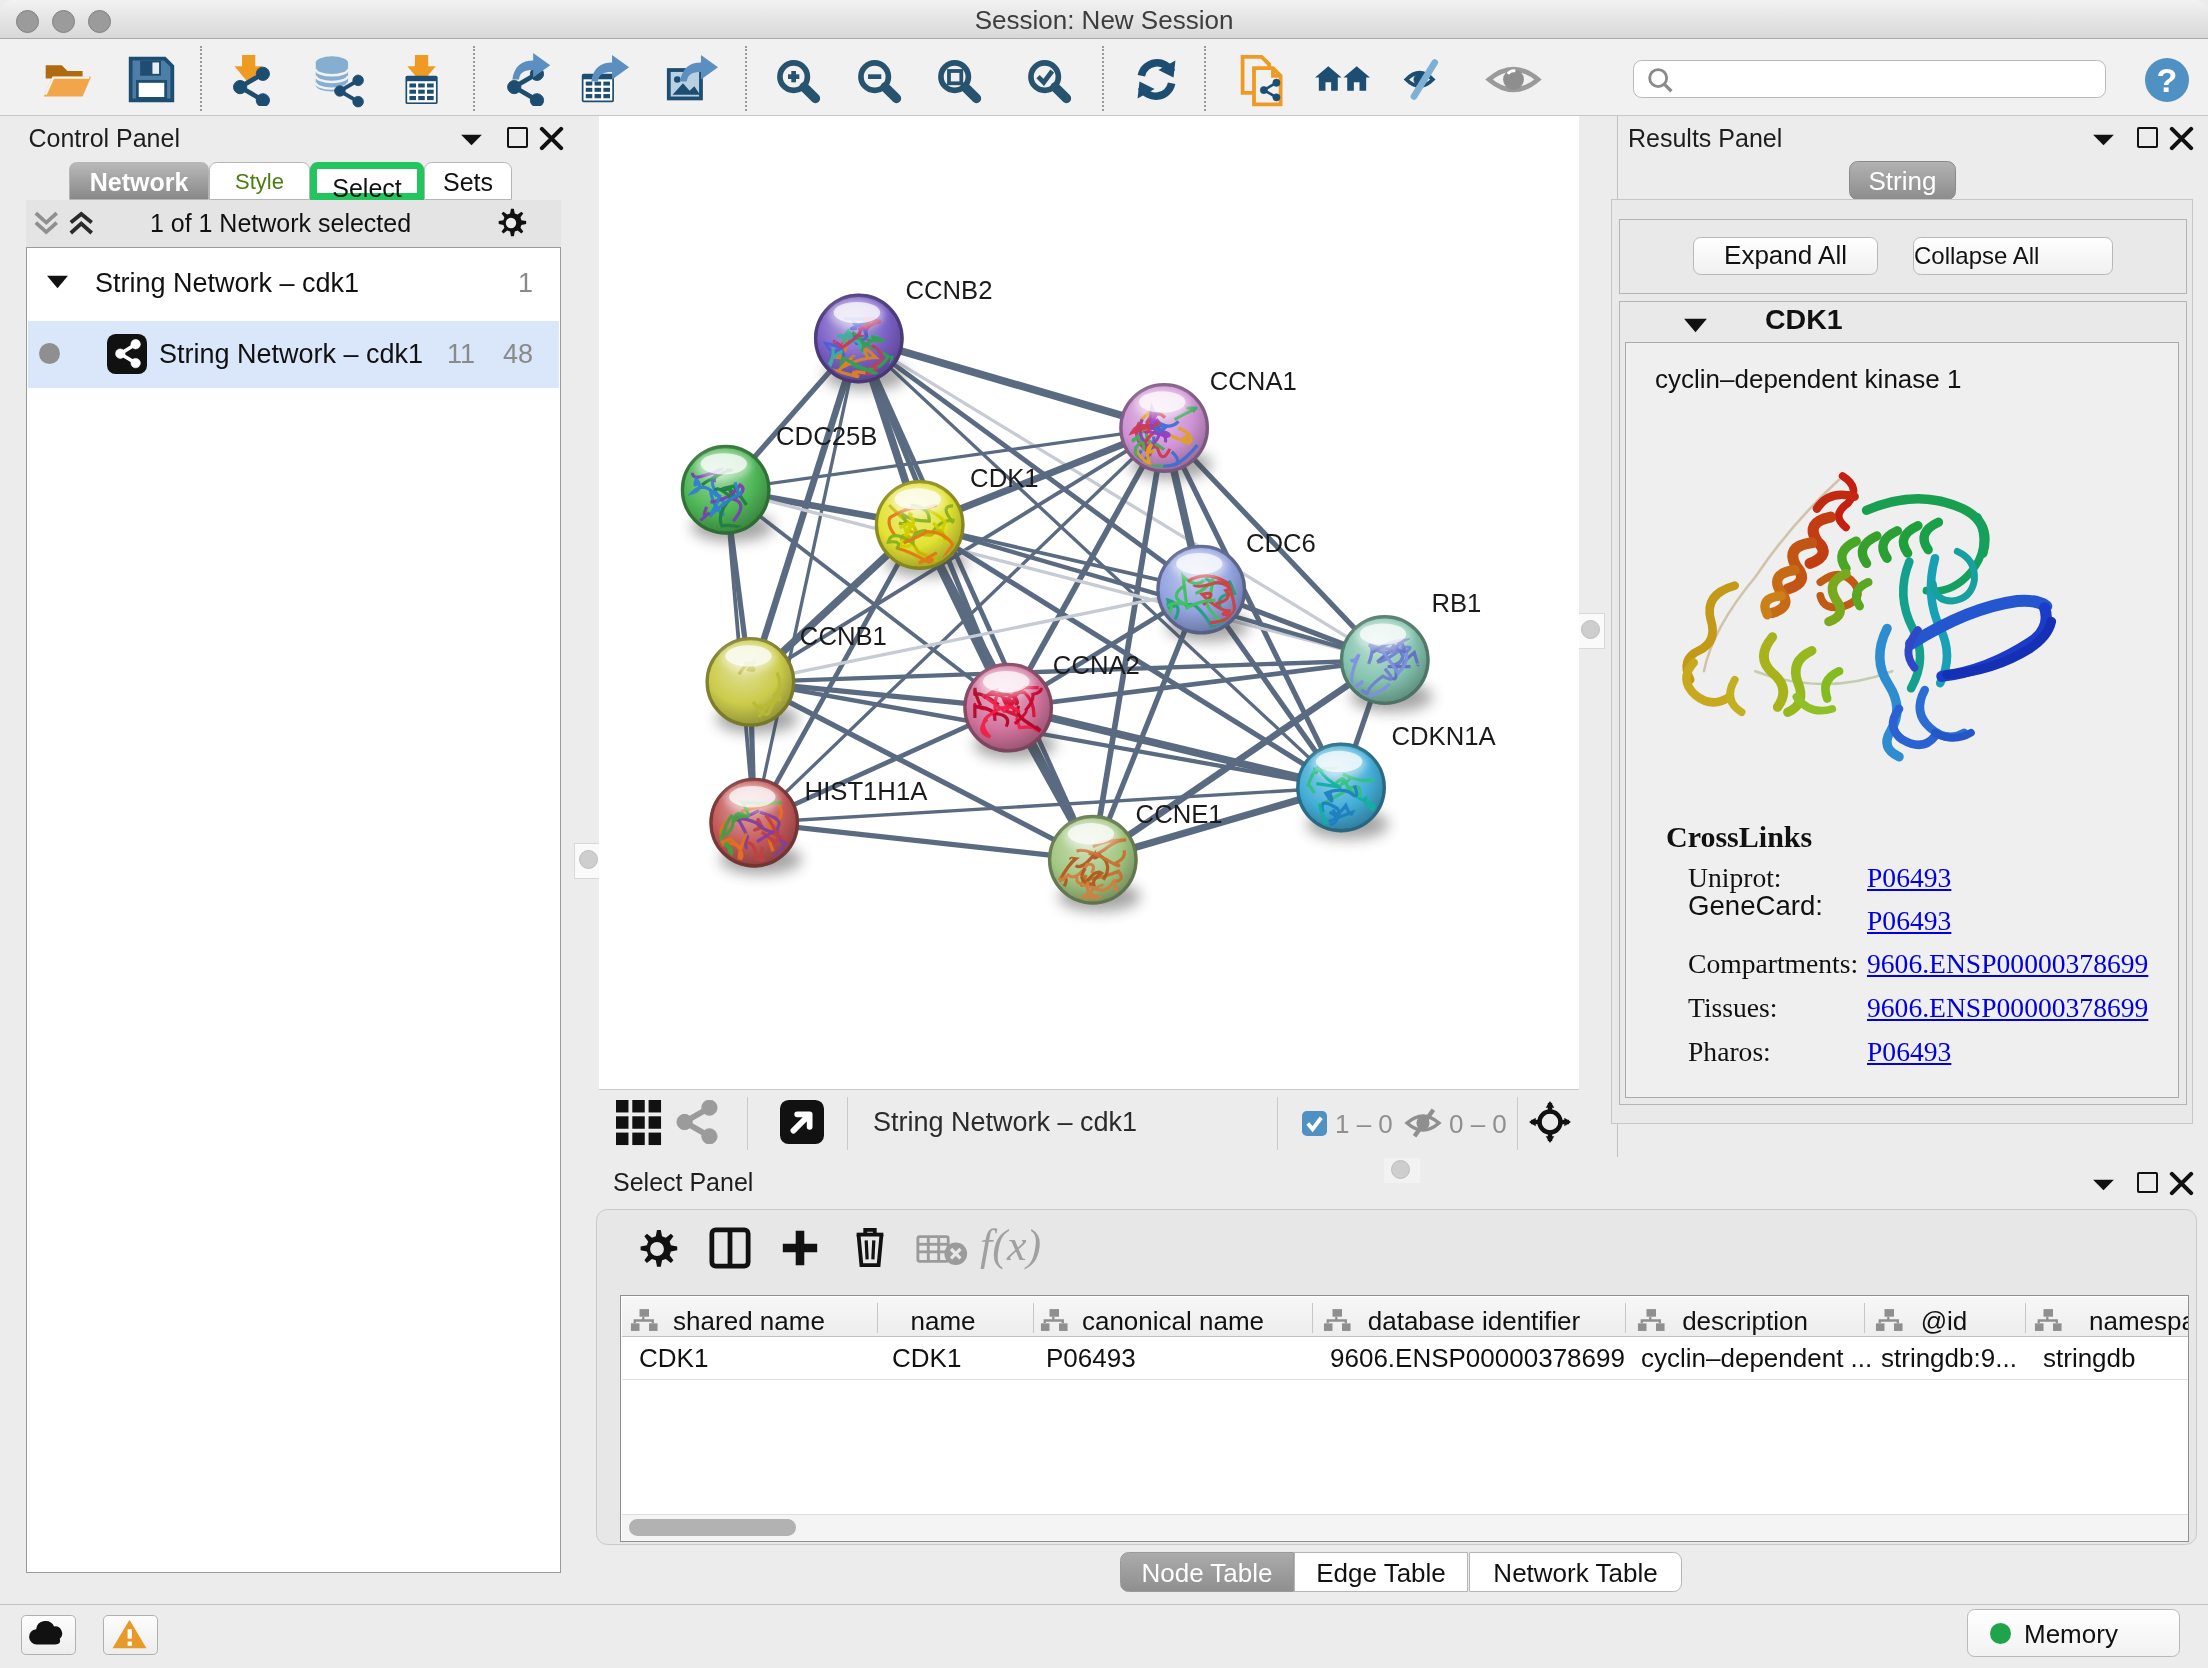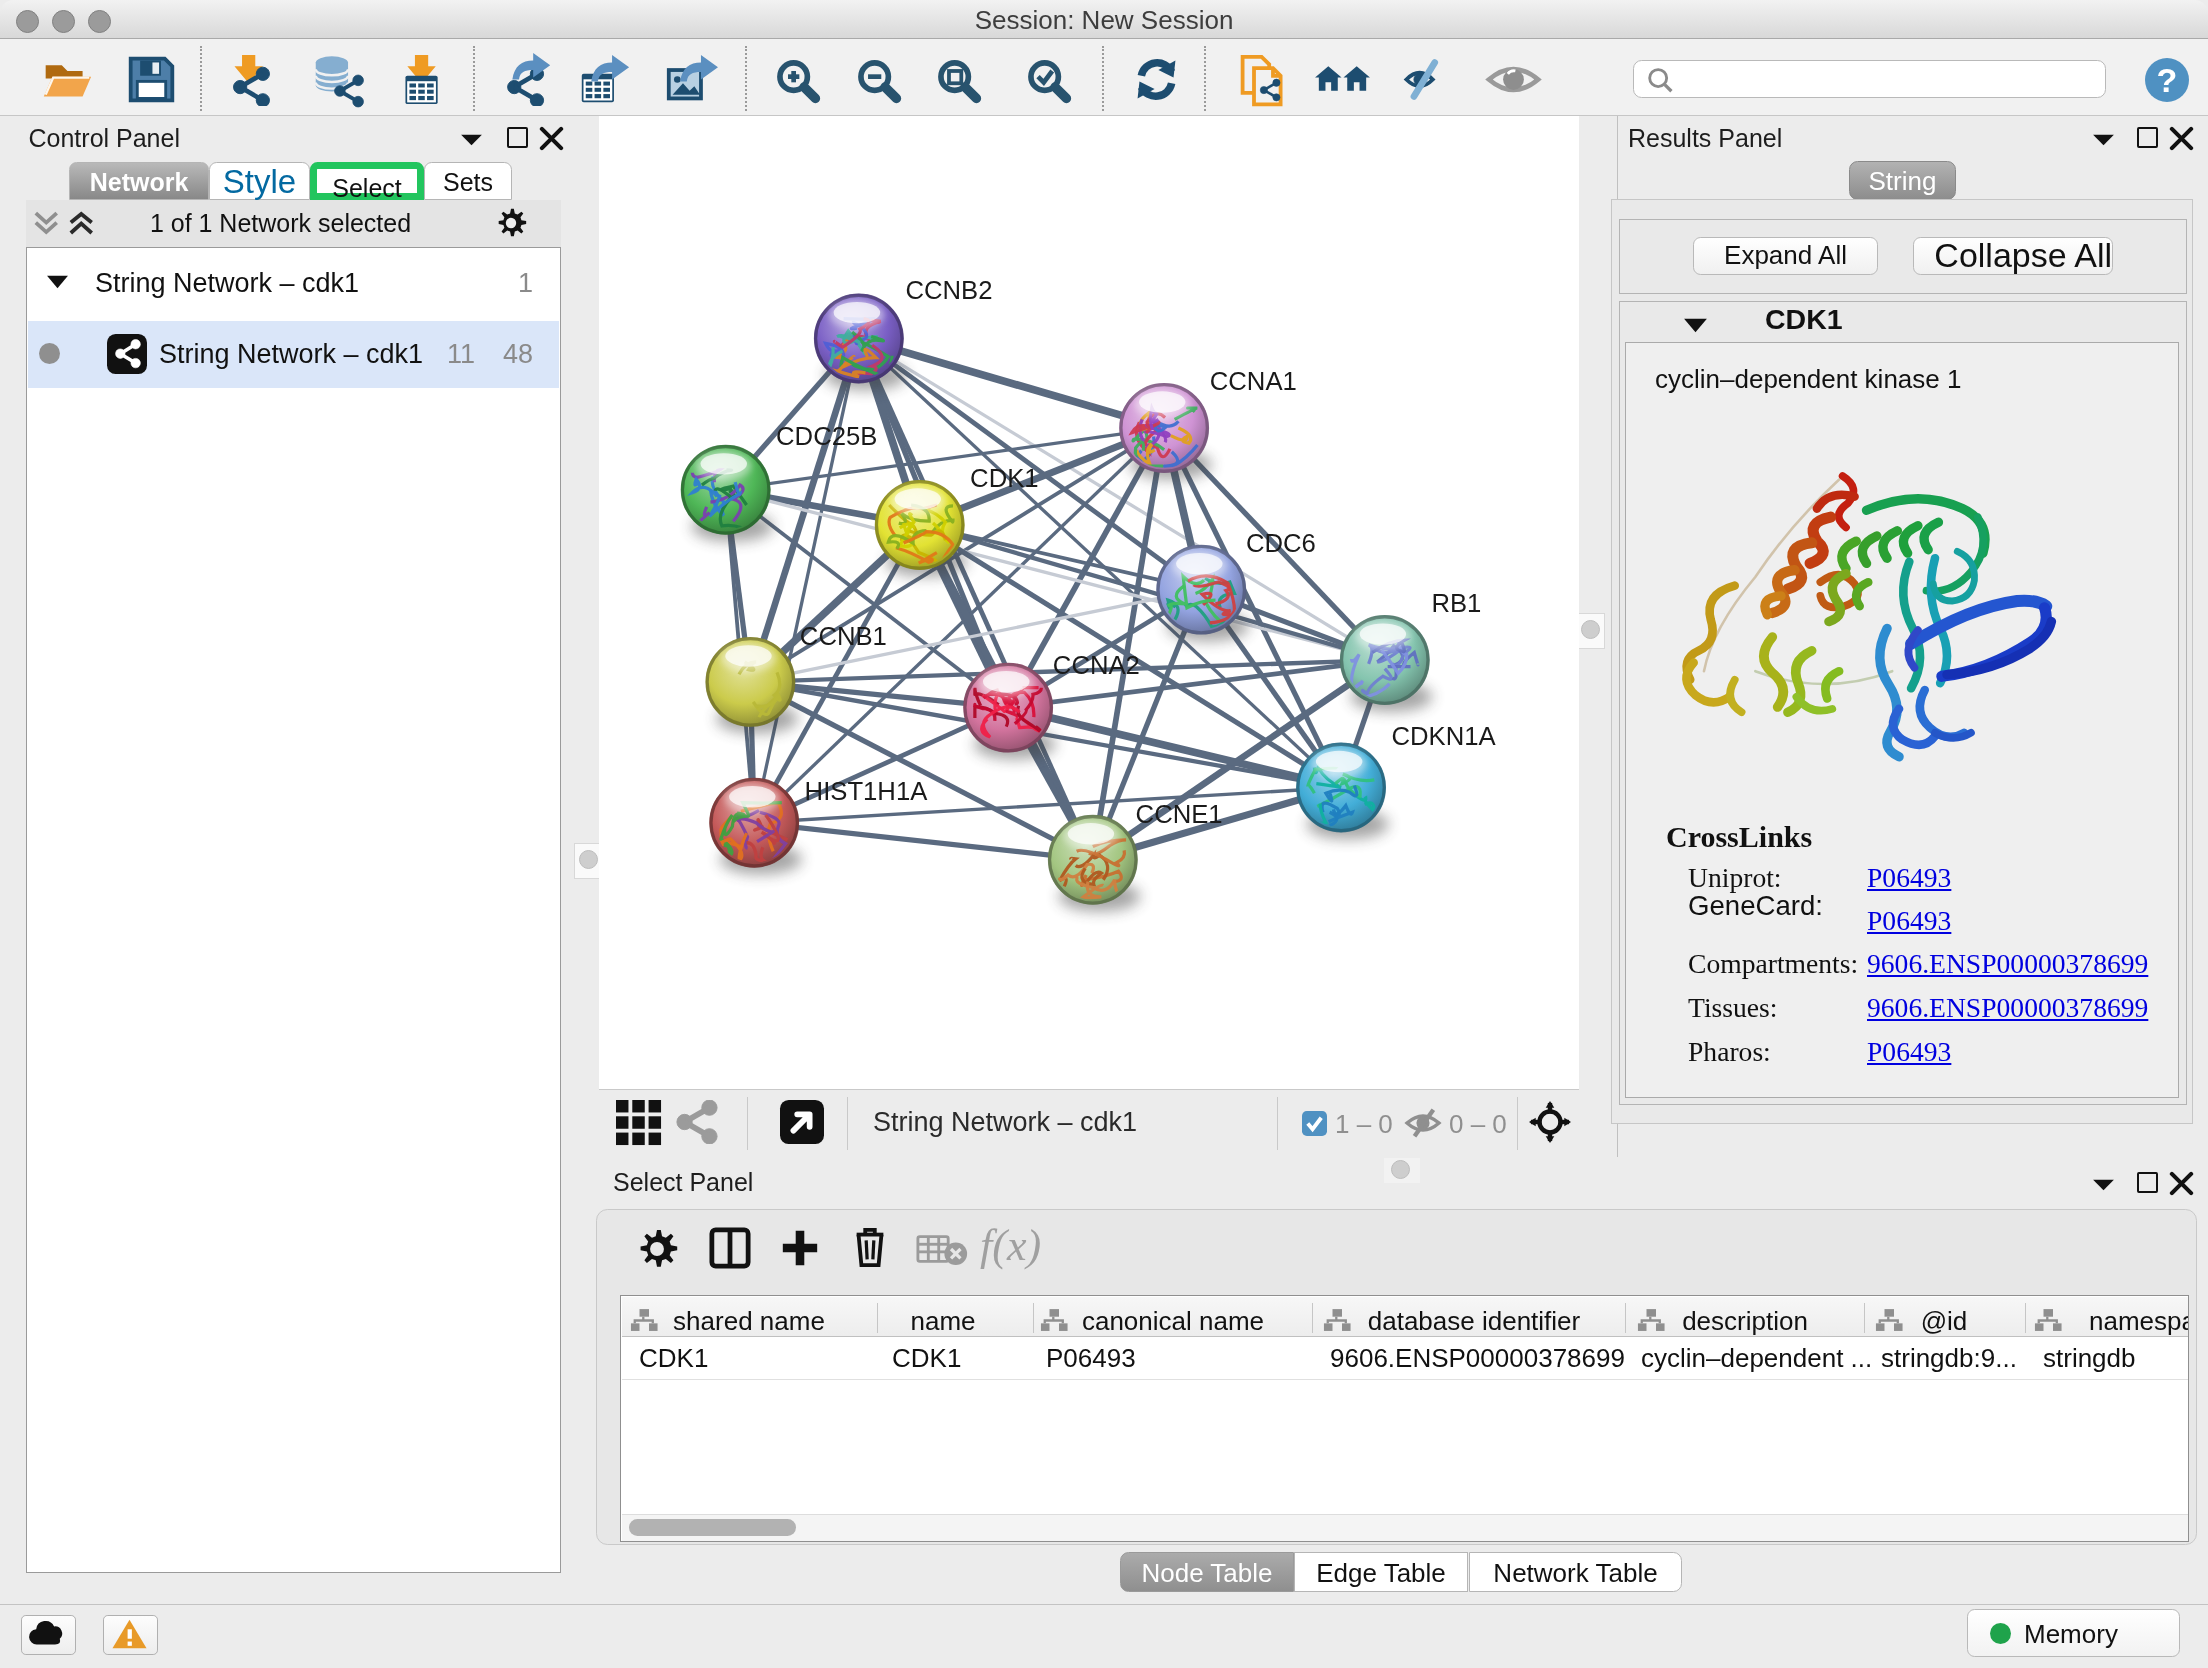--- a/index.html
+++ b/index.html
@@ -200,21 +200,21 @@
       <path d="M2 4 L13 15 L24 4 Z" fill="#111"></path>
     </svg>
   </div>
 <div class="abs" style="left:507px;top:127px;width:21px;height:21px;border:2.9px solid #111;border-radius:1.9px;"></div>
 <div class="abs" style="left:539px;top:126px;width:25px;height:25px;">
     <svg width="25" height="25" viewBox="0 0 26 26">
       <path d="M3 3 L23 23 M23 3 L3 23" stroke="#111" stroke-width="4.3" stroke-linecap="round"></path>
     </svg>
   </div>
 <div class="abs" style="left:69px;top:162px;width:140px;height:38px;background:linear-gradient(#b9b9b9,#888888);color:#fff;border:1px solid #b5b5b5;border-radius:7.6px 7.6px 0 0;text-align:center;font-size:25px;line-height:38px;font-weight:bold;">Network</div>
-<div class="abs" style="left:209px;top:162px;width:101px;height:38px;background:#fff;color:#0369a1;border:1px solid #b5b5b5;border-radius:7.6px 7.6px 0 0;text-align:center;font-size:33px;line-height:38px;">Style</div>
+<div class="abs" style="left:209px;top:162px;width:101px;height:38px;background:#fff;color:#4d7c0f;border:1px solid #b5b5b5;border-radius:7.6px 7.6px 0 0;text-align:center;font-size:22px;line-height:38px;">Style</div>
 <div class="abs" style="left:310px;top:162px;width:114px;height:38px;background:#fff;color:#111;border:7px solid #22c55e;border-radius:7.6px 7.6px 0 0;text-align:center;font-size:25px;line-height:38px;">Select</div>
 <div class="abs" style="left:424px;top:162px;width:88px;height:38px;background:#fff;color:#111;border:1px solid #b5b5b5;border-radius:7.6px 7.6px 0 0;text-align:center;font-size:25px;line-height:38px;">Sets</div>
 <div class="abs" style="left:26px;top:200px;width:535px;height:48px;background:#e4e4e4;"></div>
 <div class="abs" style="left:32px;top:211px;width:28.5px;height:25px;">
     <svg width="28.5" height="25" viewBox="0 0 30 26">
       <path d="M4 2 L15 12 L26 2 M4 12 L15 22 L26 12" fill="none" stroke="#8f8f8f" stroke-width="4"></path>
     </svg>
   </div>
 <div class="abs" style="left:67px;top:211px;width:28.5px;height:25px;">
     <svg width="28.5" height="25" viewBox="0 0 30 26">
@@ -701,21 +701,21 @@
 <div class="abs" style="left:2137px;top:127px;width:21px;height:21px;border:2.9px solid #111;border-radius:1.9px;"></div>
 <div class="abs" style="left:2169px;top:126px;width:25px;height:25px;">
     <svg width="25" height="25" viewBox="0 0 26 26">
       <path d="M3 3 L23 23 M23 3 L3 23" stroke="#111" stroke-width="4.3" stroke-linecap="round"></path>
     </svg>
   </div>
 <div class="abs" style="left:1849px;top:161px;width:107px;height:39px;background:linear-gradient(#b2b2b2,#8d8d8d);border:1px solid #8a8a8a;border-radius:8.6px;text-align:center;line-height:39px;font-size:26px;color:#fff;">String</div>
 <div class="abs" style="left:1611px;top:199px;width:582px;height:925px;background:#e9e9e9;border:1px solid #c6c6c6;"></div>
 <div class="abs" style="left:1619px;top:219px;width:568px;height:75px;background:#e9e9e9;border:1.9px solid #b4b4b4;"></div>
 <div class="abs" style="left:1693px;top:237px;width:185px;height:38px;background:linear-gradient(#ffffff,#f0f0f0);border:1.9px solid #b9b9b9;border-radius:7.6px;text-align:center;line-height:35px;font-size:26px;color:#111;">Expand All</div>
-<div class="abs" style="left:1913px;top:237px;width:200px;height:38px;background:linear-gradient(#ffffff,#f0f0f0);border:1.9px solid #b9b9b9;border-radius:7.6px;text-align:right;line-height:35px;font-size:34px;color:#111;">Collapse All</div>
+<div class="abs" style="left:1913px;top:237px;width:200px;height:38px;background:linear-gradient(#ffffff,#f0f0f0);border:1.9px solid #b9b9b9;border-radius:7.6px;text-align:left;line-height:35px;font-size:24px;color:#111;">Collapse All</div>
 <div class="abs" style="left:1619px;top:301px;width:568px;height:804px;background:#e9e9e9;border:1.9px solid #b4b4b4;"></div>
 <div class="abs" style="left:1682px;top:316px;width:27px;height:19px;">
     <svg width="27" height="19" viewBox="0 0 28 20">
       <path d="M2 3 L14 17 L26 3 Z" fill="#111"></path>
     </svg>
   </div>
 <div class="abs" style="left:1765px;top:303px;width:190px;height:32px;font-size:28.5px;font-weight:700;color:#111;">CDK1</div>
 <div class="abs" style="left:1625px;top:342px;width:554px;height:756px;background:#efefef;border:1px solid #aaaaaa;"></div>
 <div class="abs" style="left:1655px;top:364px;width:399px;height:30px;font-size:26px;color:#111;">cyclin–dependent kinase 1</div>
 <div class="abs" style="left:1645px;top:399px;width:542px;height:571px;">

